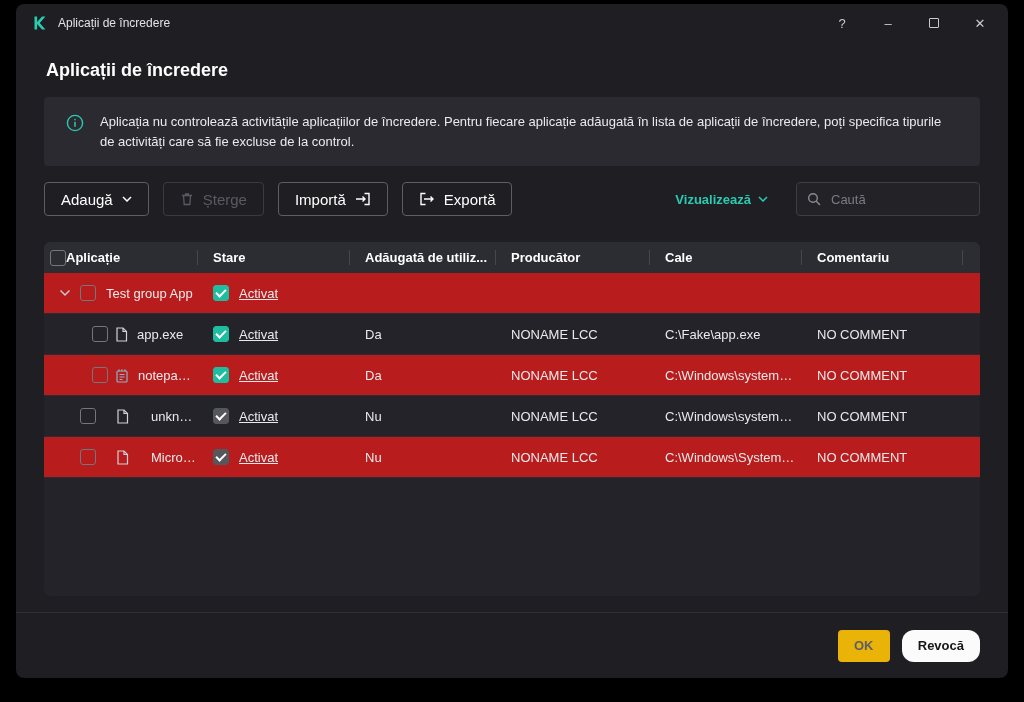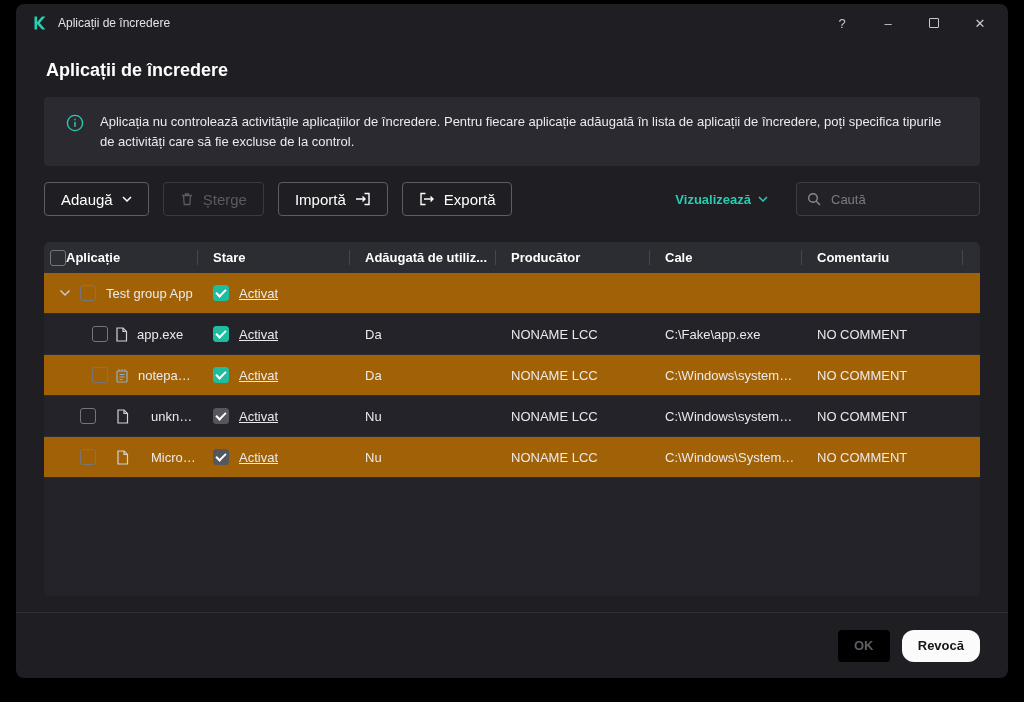--- a/index.html
+++ b/index.html
@@ -60,21 +60,21 @@
   .thead, .trow {
     display:grid;
     grid-template-columns:153px 152px 146px 154px 152px 1fr 18px;
     align-items:center;
   }
   .thead { height:31px; background:#2c2c33; color:#fff; font-size:13px; font-weight:700; }
   .th { padding-left:16px; position:relative; white-space:nowrap; overflow:hidden; text-overflow:ellipsis; height:100%; display:flex; align-items:center; }
   .th.sep::before { content:""; position:absolute; left:0; top:8px; bottom:8px; width:1px; background:#46464d; }
   .th-first { display:flex; align-items:center; gap:0; padding-left:6px; }
   .trow { height:41px; border-bottom:1px solid #2c2c32; color:#eaeaec; font-size:13px; }
-  .trow.alt { background:#a16207; }
+  .trow.alt { background:#b91c1c; }
   .c { padding-left:16px; white-space:nowrap; overflow:hidden; text-overflow:ellipsis; }
   .c-name { display:flex; align-items:center; padding-left:0; overflow:hidden; }
   .lvl-group { padding-left:14px; gap:8px; }
   .lvl-child { padding-left:48px; gap:7px; }
   .lvl-root  { padding-left:36px; gap:20px;justify-content:flex-end; }
   .c-state { display:flex; align-items:center; gap:10px;text-decoration:underline; }
   .nm { overflow:hidden; text-overflow:ellipsis; margin-left:2px; }
   .ficon { flex:none; display:flex; }
   .expander { width:14px; flex:none; display:flex; align-items:center; justify-content:center; cursor:pointer; }
   
@@ -90,21 +90,21 @@
     content:""; width:8px; height:4px; margin-top:-2px;
     border-left:2px solid #fff; border-bottom:2px solid #fff;
     transform:rotate(-45deg);
   }
   
   .footer {
     flex:none; height:66px; border-top:1px solid #2f2f36;
     display:flex; align-items:center; justify-content:flex-end; gap:12px; padding:0 28px;
   }
   .btn-ok {
-    min-width:52px; height:32px; border:none; border-radius:4px; background:#000000;
+    min-width:52px; height:32px; border:none; border-radius:4px; background:#eab308;
     color:#5e5e66; font-size:13px; font-weight:700; font-family:inherit;
   }
   .btn-cancel {
     height:32px; padding:0 16px; border:none; border-radius:12px; background:#fbfbfc;
     color:#17171a; font-size:13px; font-weight:700; font-family:inherit; cursor:pointer;
   }
 </style>
 </head>
 <body>
 

